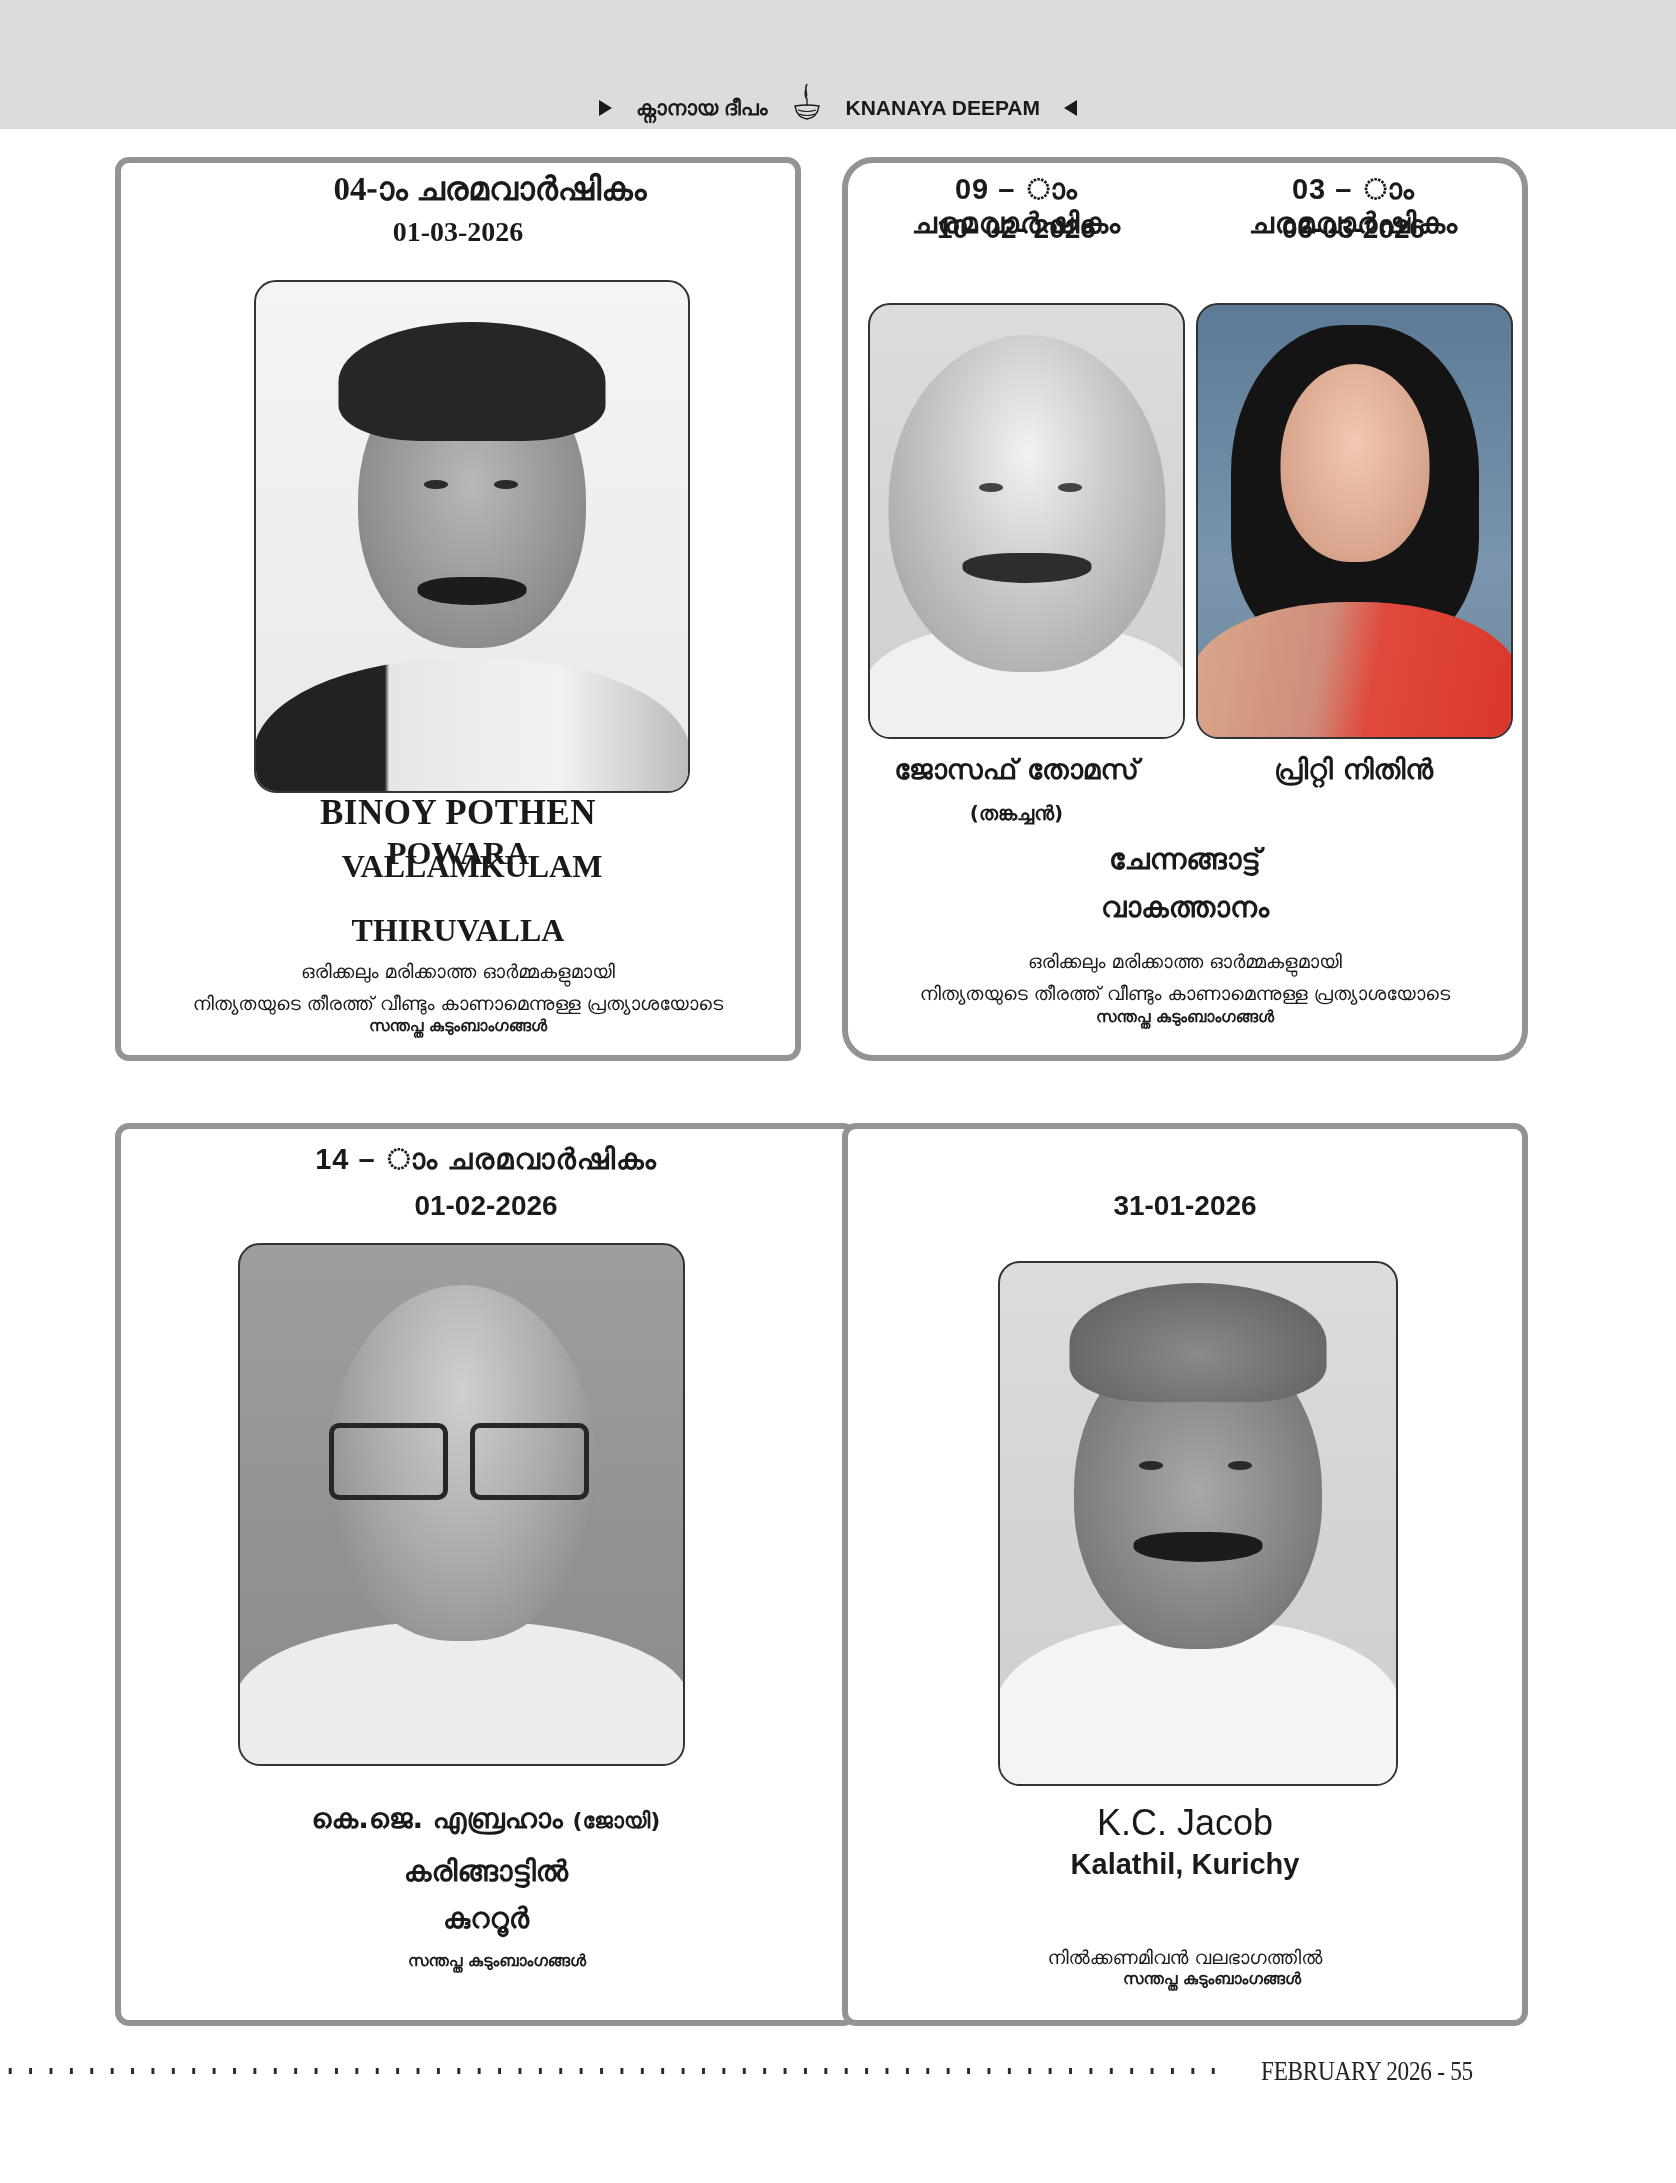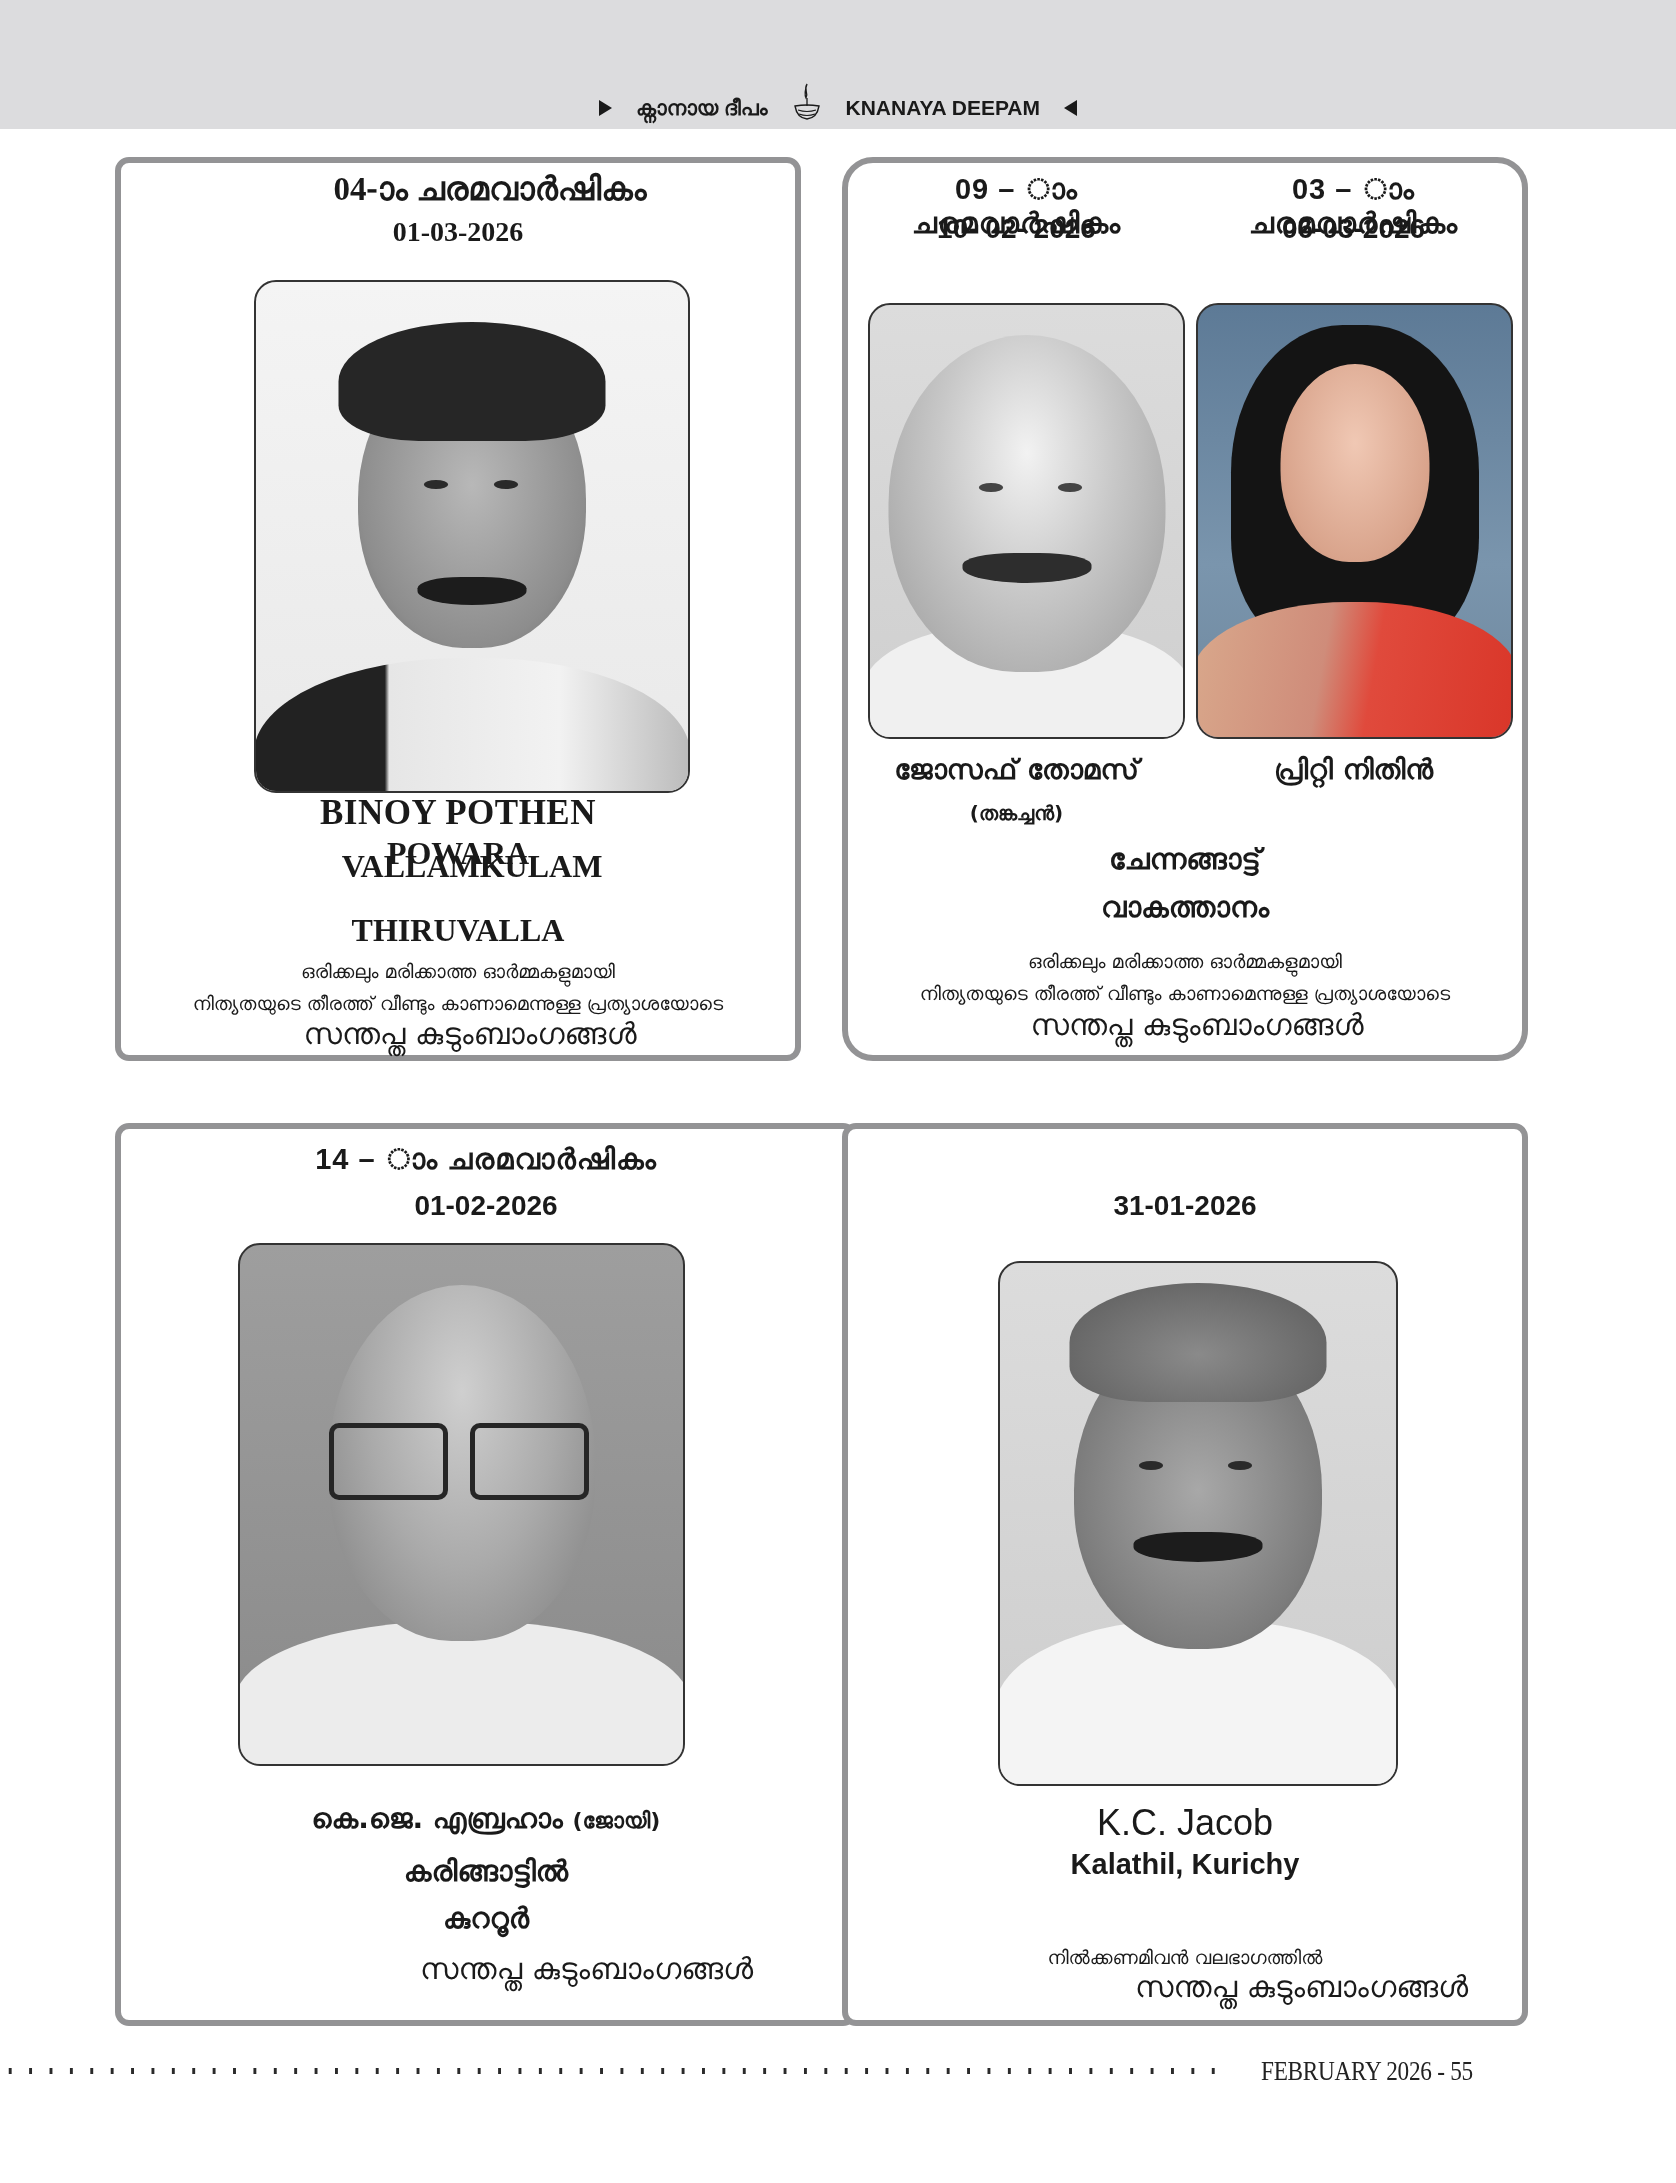--- a/index.html
+++ b/index.html
@@ -51,21 +51,21 @@
     }
     .photo .moustache {
       position: absolute; left: 50%; transform: translateX(-50%); border-radius: 40% 40% 50% 50%; background: #1c1c1c;
     }
     .photo .eye { position: absolute; width: 24px; height: 9px; border-radius: 50%; background: #2a2a2a; }
     .photo .glasses { position: absolute; border: 5px solid #262626; border-radius: 10px; }
 
     .name-serif-big { font-size: 35px; font-weight: bold; letter-spacing: 0.5px; }
     .addr-serif { font-size: 32px; font-weight: bold; line-height: 39px; }
     .ml-small { font-size: 19px; line-height: 28px; }
-    .ml-bold { font-size: 30px; font-weight: normal; margin-left: 12px; }
+    .ml-bold { font-size: 16px; font-weight: bold; }
     .ml-name { font-size: 28px; font-weight: bold; }
     .ml-nick { font-size: 20px; font-weight: bold; }
     .ml-place { font-size: 29px; font-weight: bold; line-height: 46px; }
     .en-name { font-size: 36px; }
     .en-place { font-size: 29px; font-weight: bold; }
 
     .footer-dots {
       position: absolute; left: 0; top: 2063px; width: 1218px; height: 16px;
       background-image: radial-gradient(ellipse 3px 5px at center, #2a2a2a 0%, #2a2a2a 60%, transparent 65%);
       background-size: 20.4px 16px; background-repeat: repeat-x;

